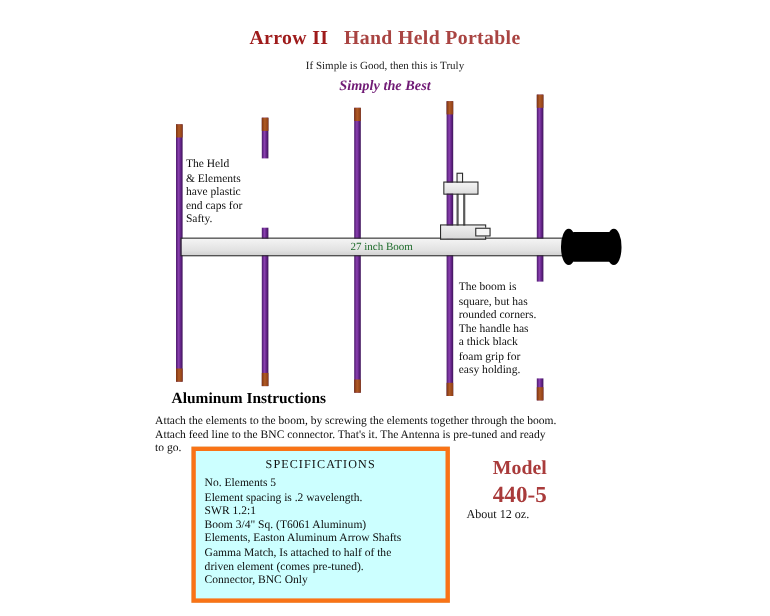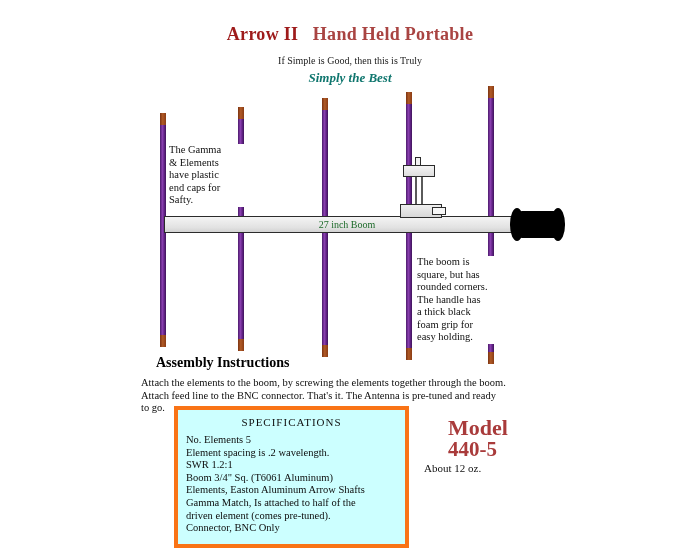--- a/index.html
+++ b/index.html
@@ -28,21 +28,21 @@
   .subtitle1{
     position:absolute; left:0; top:55px; width:700px;
     text-align:center;
     font-size:10px; color:#1a1a1a;
     font-family:"Liberation Serif", serif;
   }
   .subtitle2{
     position:absolute; left:0; top:70px; width:700px;
     text-align:center;
     font-size:13px; font-weight:bold; font-style:italic;
-    color:#0f766e;
+    color:#701a75;
     font-family:"Liberation Serif", serif;
   }
 
   
   .element{
     position:absolute;
     width:6px;
     background:linear-gradient(to right,#4b1a6b 0%,#8a3fb0 40%,#5d2080 75%,#3e1459 100%);
     z-index:2;
   }
@@ -201,21 +201,21 @@
     font-size:10.5px;
     line-height:12.6px;
     color:#0d0d0d;
     font-family:"Liberation Serif", serif;
   }
   .spec-lines div{white-space:nowrap;}
 
   
   .model-word{
     position:absolute; left:448px; top:415px;
-    font-size:22px; font-weight:bold; color:#a93b3b;
+    font-size:18px; font-weight:bold; color:#a93b3b;
     font-family:"Liberation Serif", serif; z-index:9;
   }
   .model-num{
     position:absolute; left:448px; top:437px;
     font-size:21px; font-weight:bold; color:#a93b3b;
     font-family:"Liberation Serif", serif; z-index:9;
   }
   .model-wt{
     position:absolute; left:424px; top:462px;
     font-size:11px; color:#111;
@@ -262,37 +262,37 @@
 
   <div class="boom">
     <div class="boom-label">27 inch Boom</div>
   </div>
 
   <div class="handle-endL"></div>
   <div class="handle-body"></div>
   <div class="handle-endR"></div>
 
   <div class="callout callout-left" id="callout-left">
-      <div>The Gamma</div>
+      <div>The Held</div>
       <div>&amp; Elements</div>
       <div>have plastic</div>
       <div>end caps for</div>
       <div>Safty.</div>
     </div>
   <div class="callout callout-right" id="callout-right">
       <div>The boom is</div>
       <div>square, but has</div>
       <div>rounded corners.</div>
       <div>The handle has</div>
       <div>a thick black</div>
       <div>foam grip for</div>
       <div>easy holding.</div>
     </div>
 
-  <div class="assembly-head">Assembly Instructions</div>
+  <div class="assembly-head">Aluminum Instructions</div>
   <div class="assembly-body" id="assembly-body">
       <div>Attach the elements to the boom, by screwing the elements together through the boom.</div>
       <div>Attach feed line to the BNC connector.  That's it.      The Antenna is pre-tuned and ready</div>
       <div>to go.</div>
     </div>
 
   <div class="specbox">
     <div class="spec-title">SPECIFICATIONS</div>
     <div class="spec-lines" id="spec-lines">
         <div>No. Elements 5</div>

